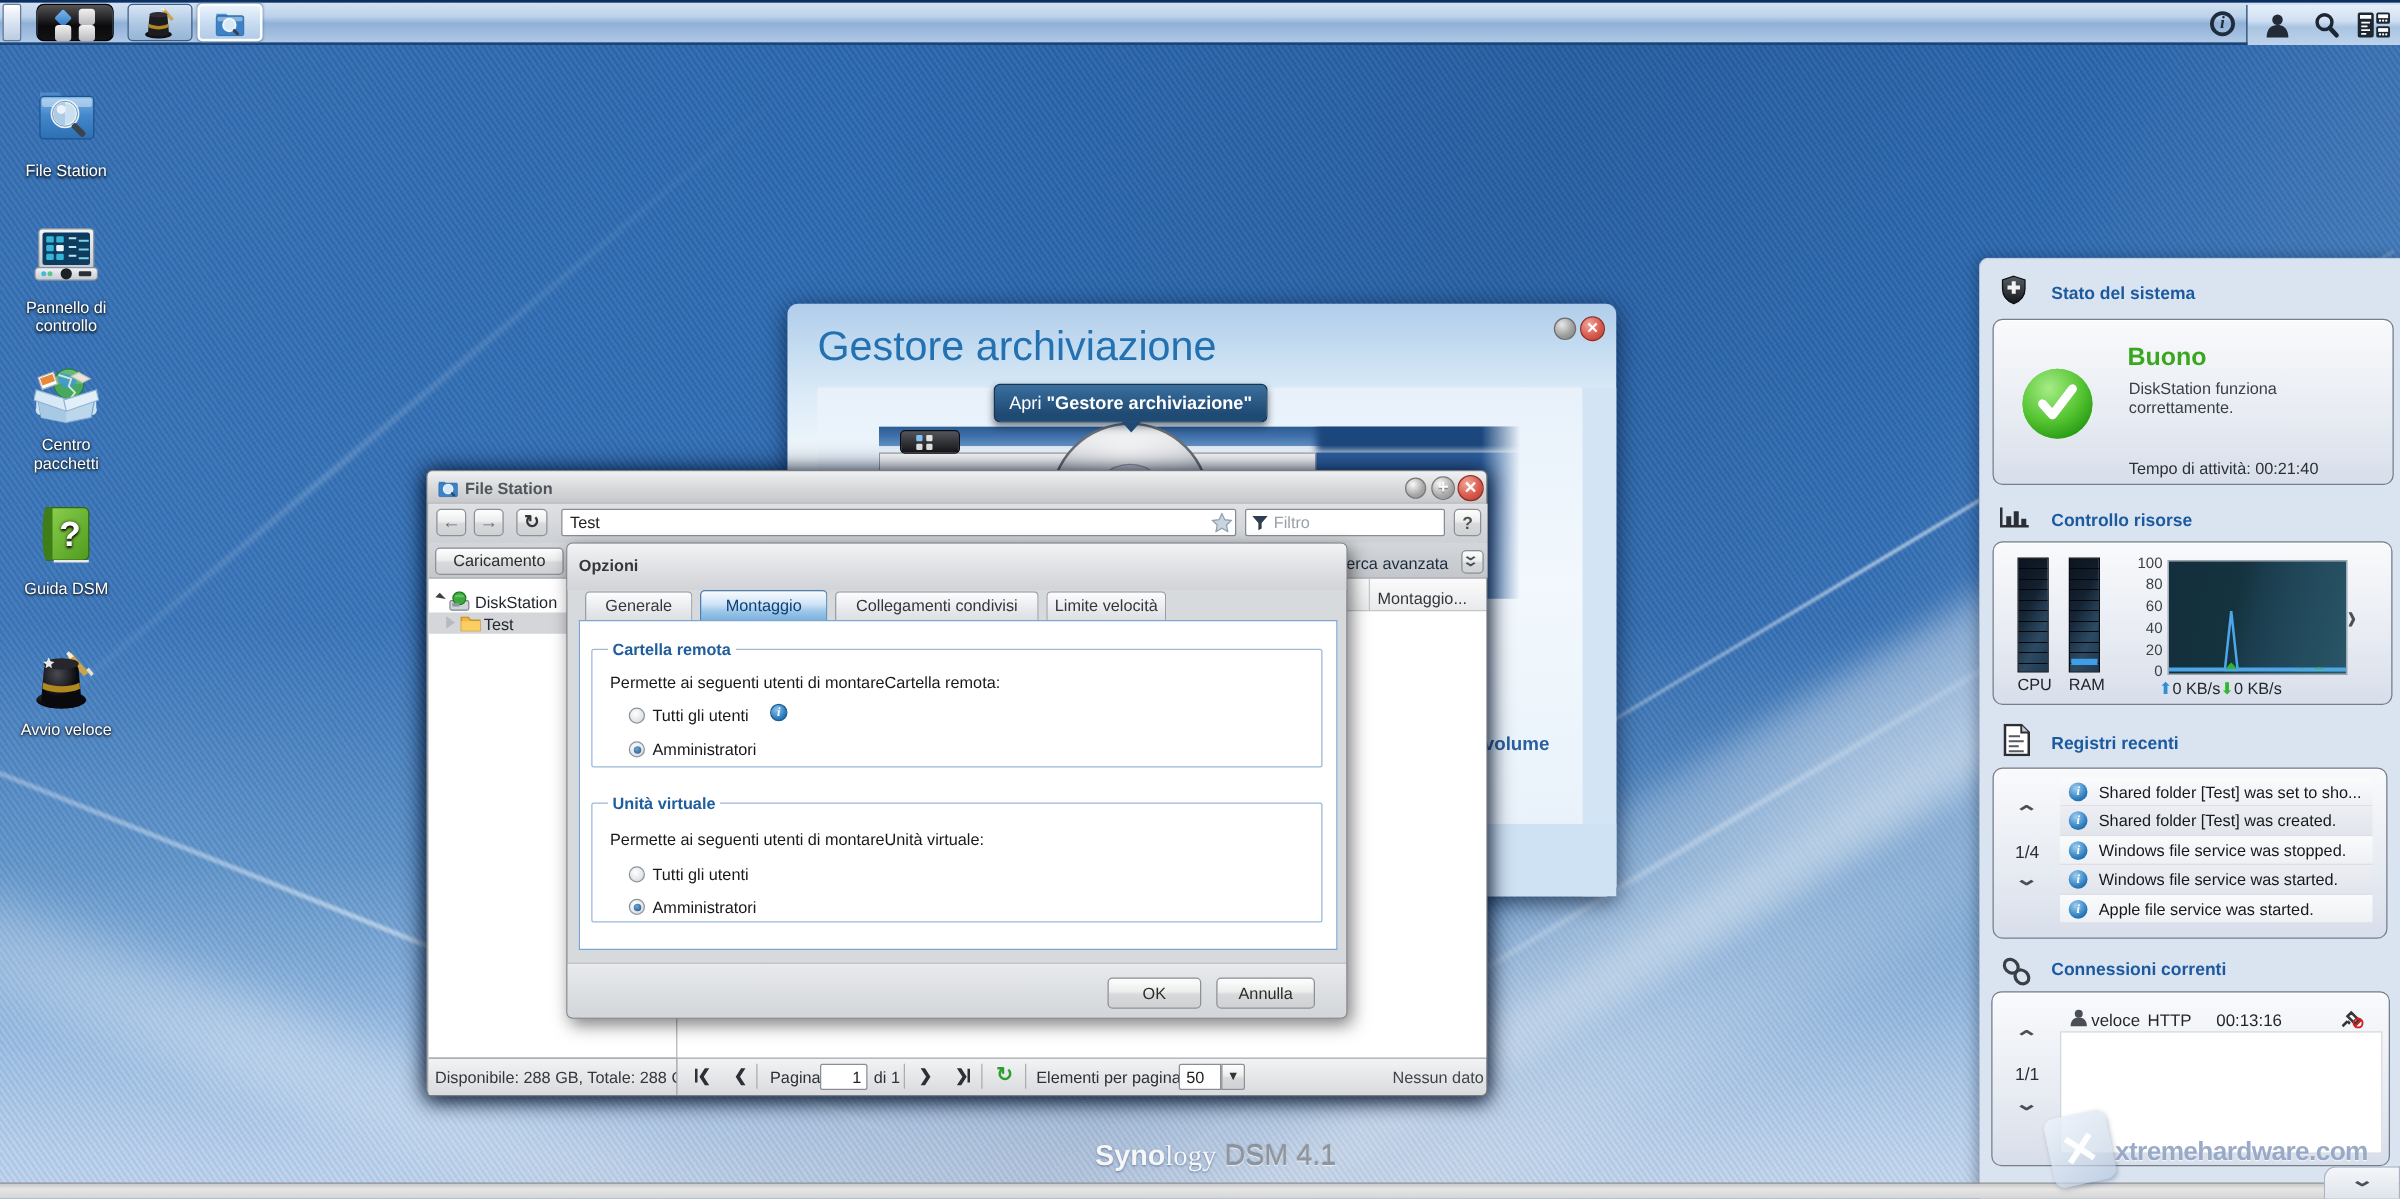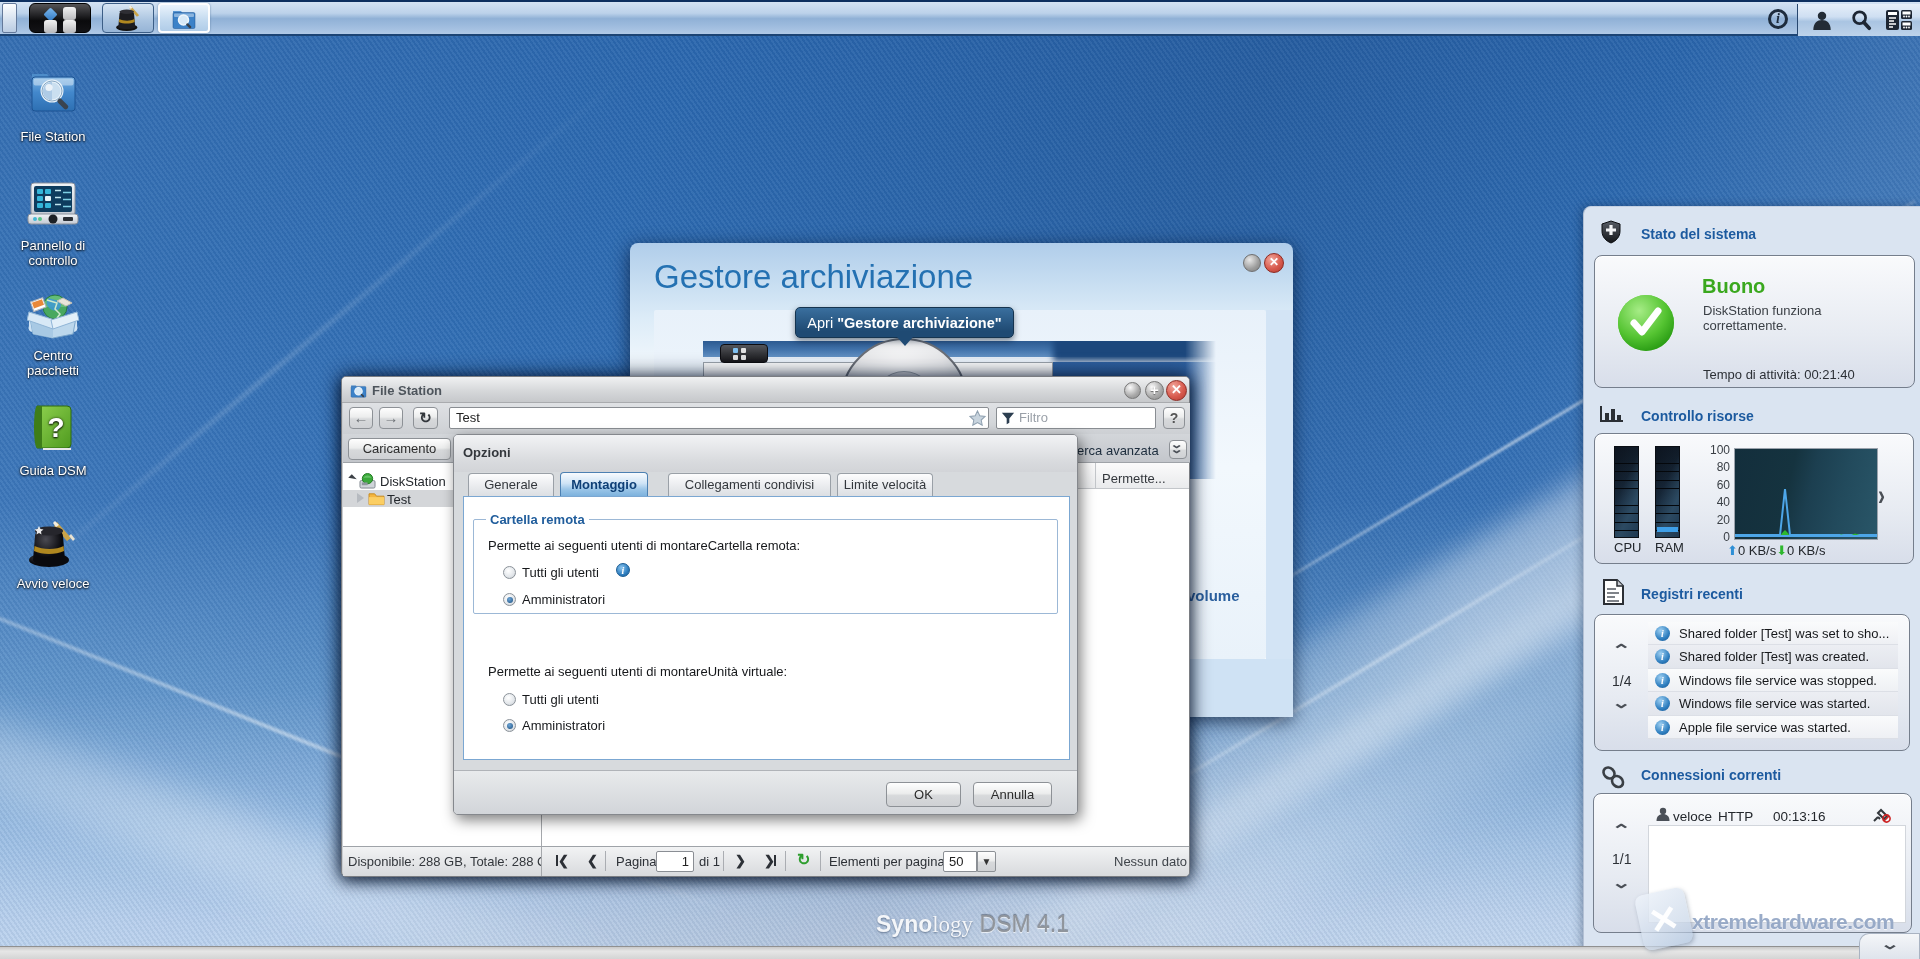--- a/index.html
+++ b/index.html
@@ -218,21 +218,21 @@
  <div class="abs gradbtn" style="left:6px;top:61px;width:103px;height:22px;text-align:center;line-height:20px;font-size:13px">Caricamento</div>
  <div class="abs" style="left:735px;top:66px;font-size:13px;color:#1c2c3c">erca avanzata</div>
  <div class="abs gradbtn" style="left:827px;top:63px;width:18px;height:19px"></div>
     <div class="abs chev" style="left:830px;top:61px;font-size:11px;transform:scaleX(1.5)">⌄</div>
     <div class="abs chev" style="left:830px;top:66px;font-size:11px;transform:scaleX(1.5)">⌄</div>
 
  <div class="abs" style="left:1px;top:86px;width:199px;height:383px;background:#fff;border-right:1px solid #a5a8ac"></div>
  <div class="abs" style="left:200px;top:86px;width:647px;height:26px;background:linear-gradient(#fbfbfb,#e9eaec);border-bottom:1px solid #c3c6ca"></div>
  <div class="abs" style="left:200px;top:112px;width:647px;height:357px;background:#fff"></div>
  <div class="abs" style="left:753px;top:86px;width:1px;height:26px;background:#c3c6ca"></div>
- <div class="abs" style="left:760px;top:94px;font-size:13px;color:#33373c">Permette...</div>
+ <div class="abs" style="left:760px;top:94px;font-size:13px;color:#33373c">Montaggio...</div>
 
  <div class="abs" style="left:8px;top:98px;width:0;height:0;border-left:5px solid transparent;border-top:7px solid #3c4046;transform:rotate(-45deg)"></div>
  <svg class="abs" style="left:17px;top:96px" width="17" height="16" viewBox="0 0 18 17">
       <rect x="1" y="8" width="16" height="8" rx="1.5" fill="#cfd4d9" stroke="#7e858d"></rect>
       <circle cx="9" cy="6" r="5.5" fill="#3aa83a" stroke="#1f7a1f"></circle>
       <path d="M4.5 5 a5.5 5.5 0 0 1 9 0" fill="#64c264"></path>
       <rect x="3" y="10" width="6" height="3" fill="#8f969e"></rect>
     </svg>
  <div class="abs" style="left:38px;top:97px;font-size:13px;color:#23272c">DiskStation</div>
  <div class="abs" style="left:1px;top:113px;width:199px;height:17px;background:#d4d6d9"></div>
@@ -262,35 +262,38 @@
  <div class="abs" style="left:487px;top:477px;font-size:13px;color:#2c3036">Elementi per pagina</div>
  <div class="abs" style="left:601px;top:474px;width:34px;height:21px;background:#fff;border:1px solid #8a8e94;border-radius:2px 0 0 2px;font-size:13px;color:#222;line-height:20px;padding-left:5px">50</div>
  <div class="abs gradbtn" style="left:635px;top:474px;width:19px;height:21px;border-radius:0 2px 2px 0;text-align:center;line-height:19px;font-size:10px;color:#333">▼</div>
  <div class="abs" style="left:772px;top:477px;font-size:13px;color:#3f444a">Nessun dato</div>
 </div>
 <div id="opz">
  <div class="abs" style="left:0;top:0;width:623px;height:37px;background:linear-gradient(#f2f3f5,#d9dbde 70%,#d2d4d8);border-radius:4px 4px 0 0"></div>
  <div class="abs" style="left:9px;top:10px;font-size:13px;font-weight:bold;color:#33373c">Opzioni</div>
 
  <div class="abs" style="left:14px;top:38px;width:86px;height:23px;background:linear-gradient(#fdfdfe,#e8eaed 60%,#dcdfe3);border:1px solid #9aa0a7;border-bottom:none;border-radius:4px 4px 0 0;font-size:13px;color:#33373c;text-align:center;line-height:22px">Generale</div>
- <div class="abs" style="left:106px;top:37px;width:88px;height:24px;background:linear-gradient(#f8fbfe,#cfe4f6 45%,#9cc6e8 70%,#7db2dd);border:1px solid #4c80b2;border-bottom:none;border-radius:4px 4px 0 0;font-size:13px;font-weight:bold;color:#0e3f76;text-align:center;line-height:23px">Montaggio</div>
+ <div class="abs" style="left:106px;top:37px;width:102px;height:24px;background:linear-gradient(#f8fbfe,#cfe4f6 45%,#9cc6e8 70%,#7db2dd);border:1px solid #4c80b2;border-bottom:none;border-radius:4px 4px 0 0;font-size:13px;font-weight:normal;color:#0e3f76;text-align:center;line-height:23px">Montaggio</div>
  <div class="abs" style="left:214px;top:38px;width:163px;height:23px;background:linear-gradient(#fdfdfe,#e8eaed 60%,#dcdfe3);border:1px solid #9aa0a7;border-bottom:none;border-radius:4px 4px 0 0;font-size:13px;color:#33373c;text-align:center;line-height:22px">Collegamenti condivisi</div>
  <div class="abs" style="left:383px;top:38px;width:96px;height:23px;background:linear-gradient(#fdfdfe,#e8eaed 60%,#dcdfe3);border:1px solid #9aa0a7;border-bottom:none;border-radius:4px 4px 0 0;font-size:13px;color:#33373c;text-align:center;line-height:22px">Limite velocità</div>
 
  <div class="abs" style="left:9px;top:61px;width:607px;height:264px;background:#fff;border:1px solid #7ba7d2"></div>
  <fieldset class="abs" style="left:19px;top:77px;width:585px;height:102px;border:1px solid #9cb8d6;border-radius:2px">
       <legend style="margin-left:12px;padding:0 4px;font-size:13px;font-weight:bold;color:#205d9c">Cartella remota</legend>
     </fieldset>
  <div class="abs" style="left:34px;top:103px;font-size:13px;color:#16181b">Permette ai seguenti utenti di montareCartella remota:</div>
  <div class="abs ball" style="left:49px;top:131px;width:13px;height:13px;background:radial-gradient(circle at 40% 35%,#fff,#e2e6ea 60%,#c2c8ce);border:1px solid #8b9299"></div>
  <div class="abs" style="left:68px;top:130px;font-size:13px;color:#16181b">Tutti gli utenti</div>
  <div class="abs ball" style="left:162px;top:128px;width:14px;height:14px;background:radial-gradient(circle at 38% 32%,#8cc6f0,#2f7fc0 60%,#1a5c94);border:1px solid #1a5c94;color:#fff;font-size:10px;font-weight:bold;font-style:italic;font-family:'Liberation Serif',serif;text-align:center;line-height:13px">i</div>
  <div class="abs ball" style="left:49px;top:158px;width:13px;height:13px;background:radial-gradient(circle at 40% 35%,#fff,#e2e6ea 60%,#c2c8ce);border:1px solid #8b9299"></div>
  <div class="abs ball" style="left:52.5px;top:161.5px;width:6px;height:6px;background:radial-gradient(circle at 40% 35%,#6ea6d8,#1c4f7e)"></div>
  <div class="abs" style="left:68px;top:157px;font-size:13px;color:#16181b">Amministratori</div>
+ <fieldset class="abs" style="left:19px;top:200px;width:585px;height:103px;border:1px solid #9cb8d6;border-radius:2px">
+      <legend style="margin-left:12px;padding:0 4px;font-size:13px;font-weight:bold;color:#205d9c">Unità virtuale</legend>
+    </fieldset>
  <div class="abs" style="left:34px;top:229px;font-size:13px;color:#16181b">Permette ai seguenti utenti di montareUnità virtuale:</div>
  <div class="abs ball" style="left:49px;top:258px;width:13px;height:13px;background:radial-gradient(circle at 40% 35%,#fff,#e2e6ea 60%,#c2c8ce);border:1px solid #8b9299"></div>
  <div class="abs" style="left:68px;top:257px;font-size:13px;color:#16181b">Tutti gli utenti</div>
  <div class="abs ball" style="left:49px;top:284px;width:13px;height:13px;background:radial-gradient(circle at 40% 35%,#fff,#e2e6ea 60%,#c2c8ce);border:1px solid #8b9299"></div>
  <div class="abs ball" style="left:52.5px;top:287.5px;width:6px;height:6px;background:radial-gradient(circle at 40% 35%,#6ea6d8,#1c4f7e)"></div>
  <div class="abs" style="left:68px;top:283px;font-size:13px;color:#16181b">Amministratori</div>
 
  <div class="abs" style="left:0;top:335px;width:623px;height:44px;background:linear-gradient(#e8eaec,#d2d5d9);border-top:1px solid #b0b3b8;border-radius:0 0 4px 4px"></div>
  <div class="abs gradbtn" style="left:432px;top:347px;width:75px;height:25px;text-align:center;line-height:23px;font-size:13px">OK</div>
  <div class="abs gradbtn" style="left:519px;top:347px;width:79px;height:25px;text-align:center;line-height:23px;font-size:13px">Annulla</div>

